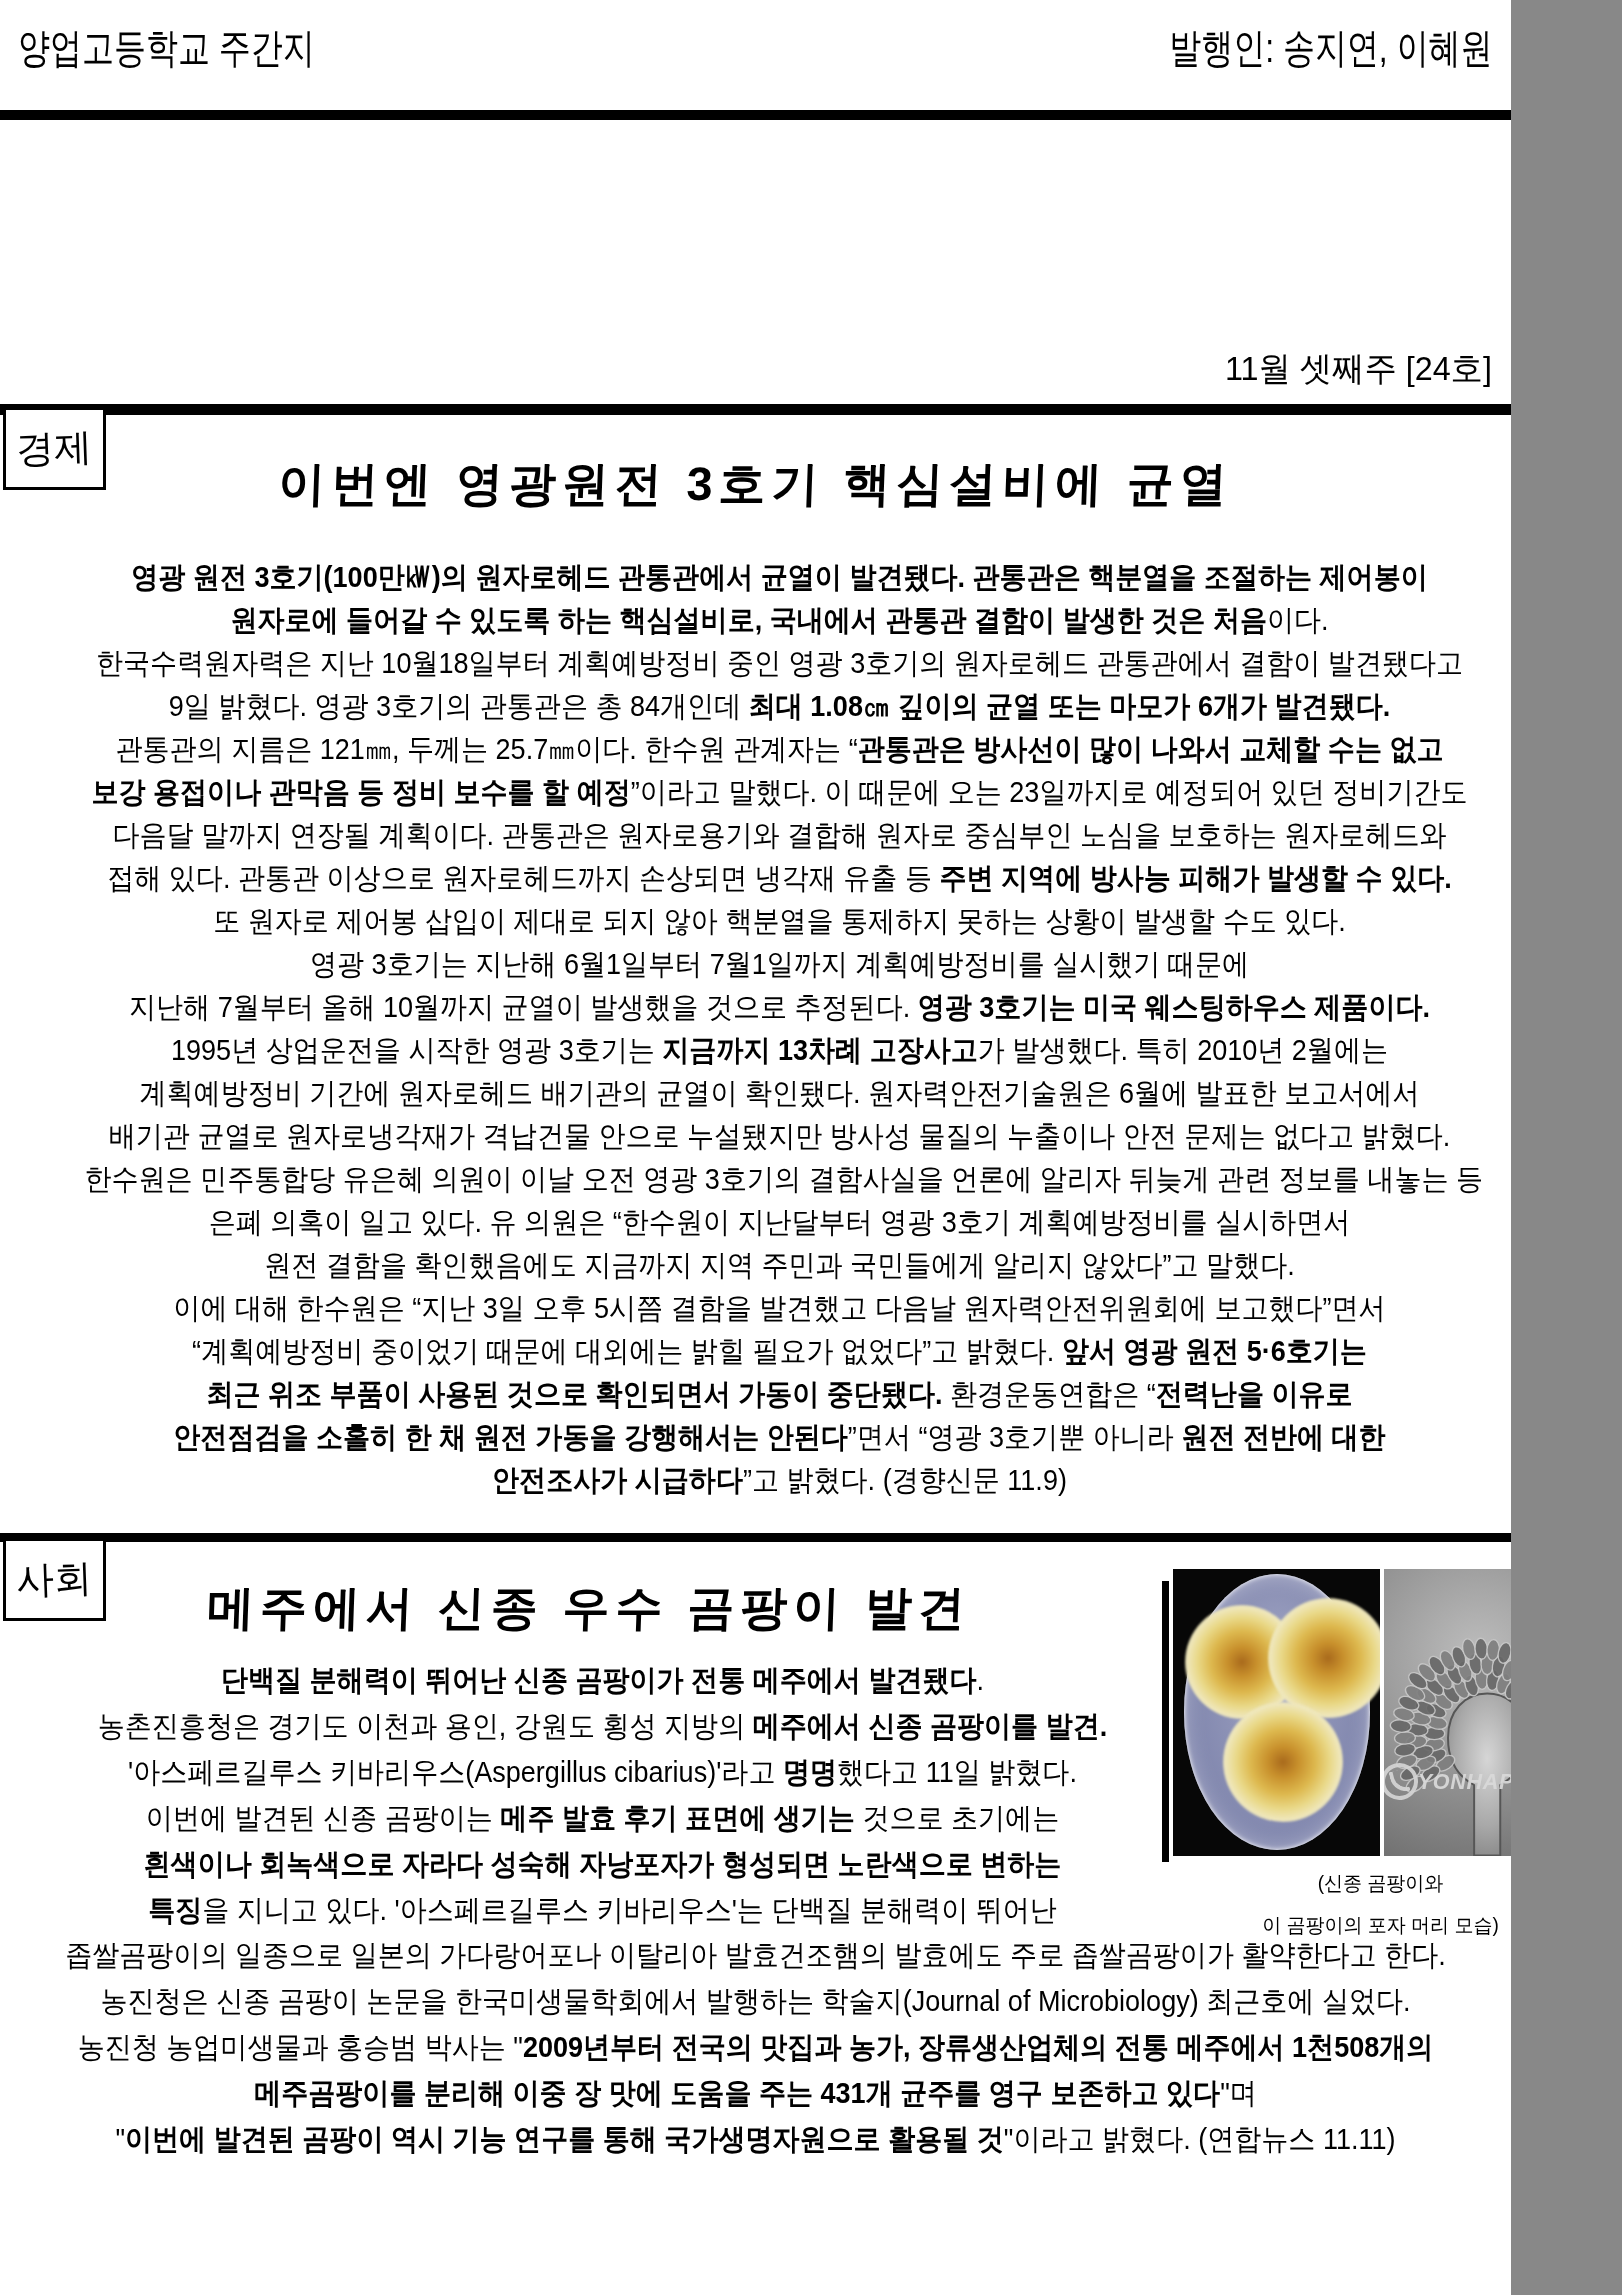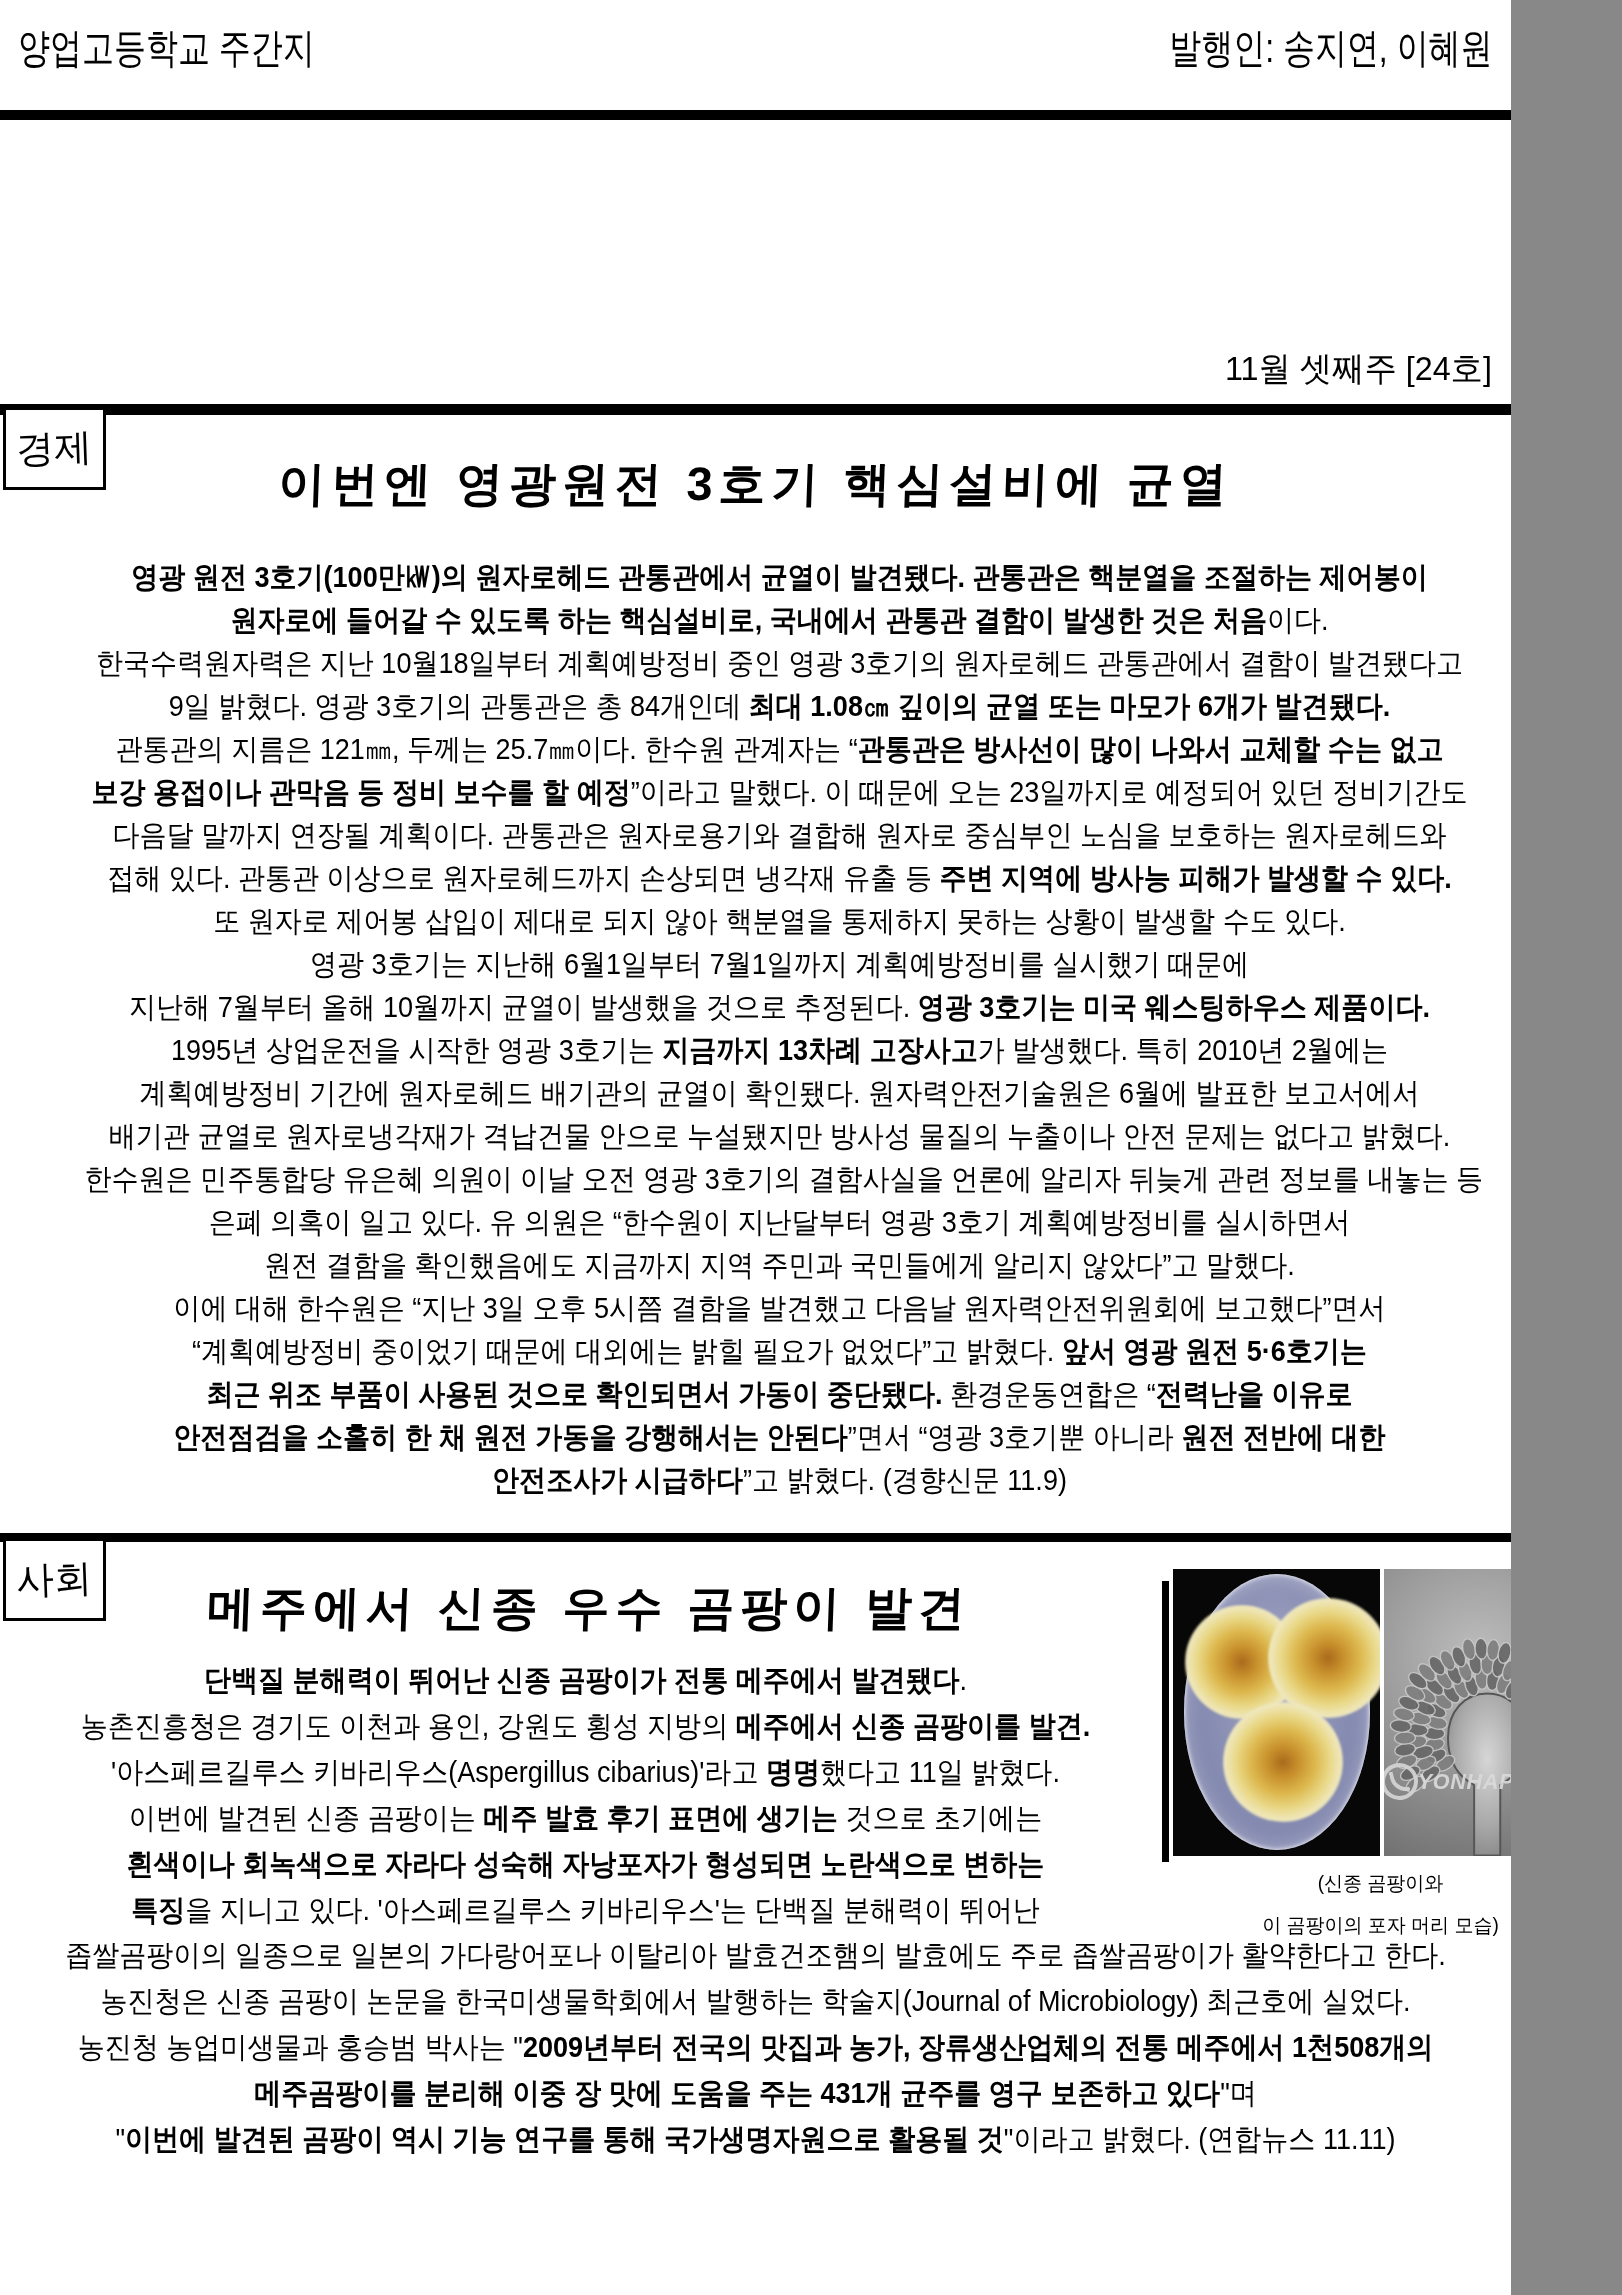--- a/index.html
+++ b/index.html
@@ -37,21 +37,21 @@
              letter-spacing:5.9px;transform:skewX(-2deg);white-space:nowrap;}
   #econ-title{top:453px;left:0;width:100%;}
   #soc-title{top:1577px;left:0;width:1178px;}
 
   
   .article{position:absolute;}
   .line{white-space:nowrap;text-align:center;font-size:29.4px;
         transform:scaleX(0.92);transform-origin:50% 50%;}
   #econ-lines{top:555px;left:0;width:100%;padding-left:24px;}
   #econ-lines .line{line-height:43px;}
-  #soc-lines-narrow{top:1657px;left:0;width:1171px;}
+  #soc-lines-narrow{top:1657px;left:17px;width:1171px;}
   #soc-lines-narrow .line{line-height:46px;}
   #soc-lines-wide{top:1932px;left:0;width:100%;}
   #soc-lines-wide .line{line-height:46px;}
   b{font-weight:bold;}
 
   
   .vrule{position:absolute;left:1162px;top:1581px;width:7.2px;height:281px;background:var(--ink,#000);}
   .figures{position:absolute;left:1173px;top:1569px;display:flex;gap:3.9px;}
   .petri{width:207px;height:287px;background:#070707;position:relative;overflow:hidden;}
   .dish{position:absolute;left:10.5px;top:5.2px;right:10.5px;bottom:6.5px;border-radius:50%;

